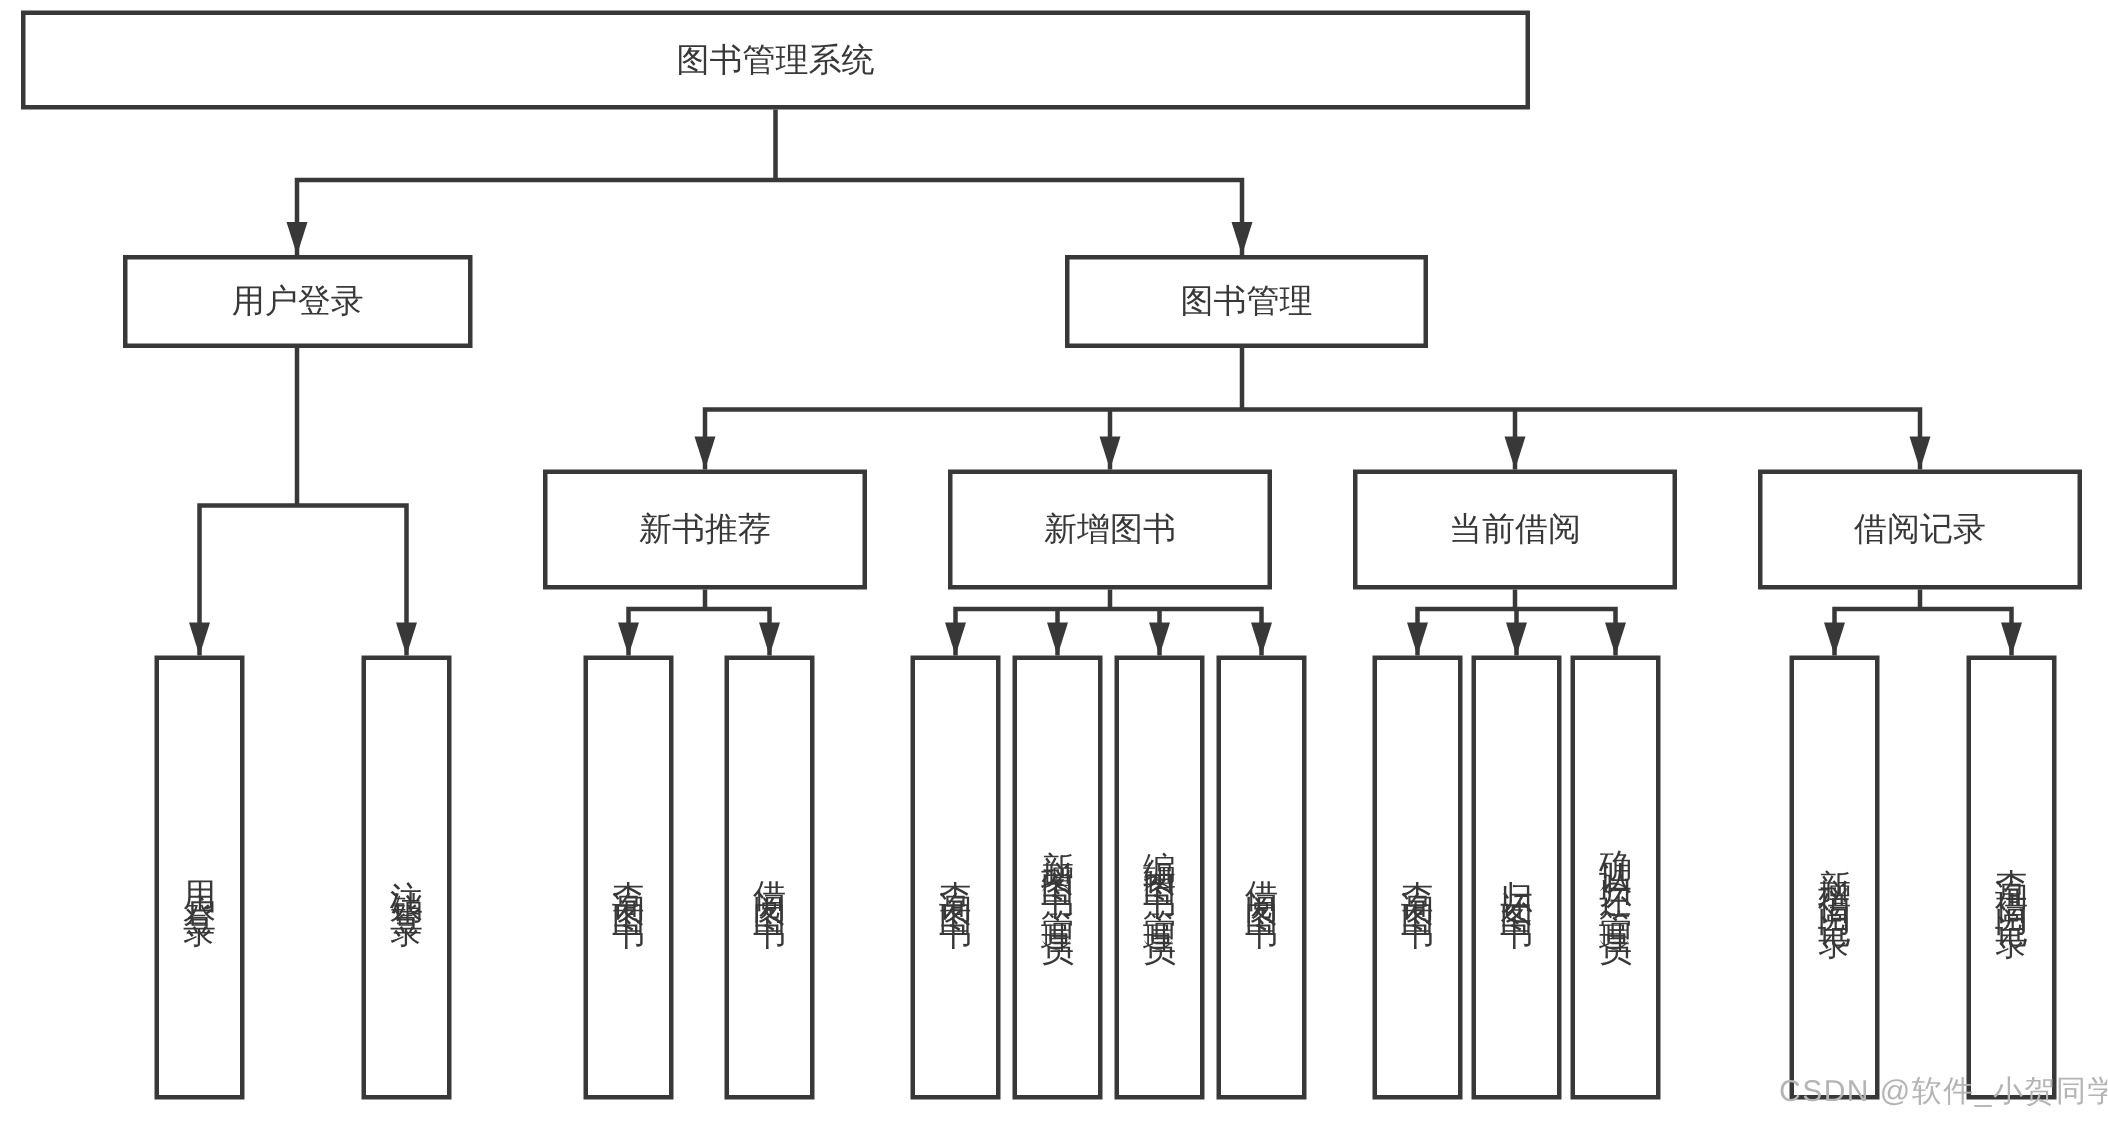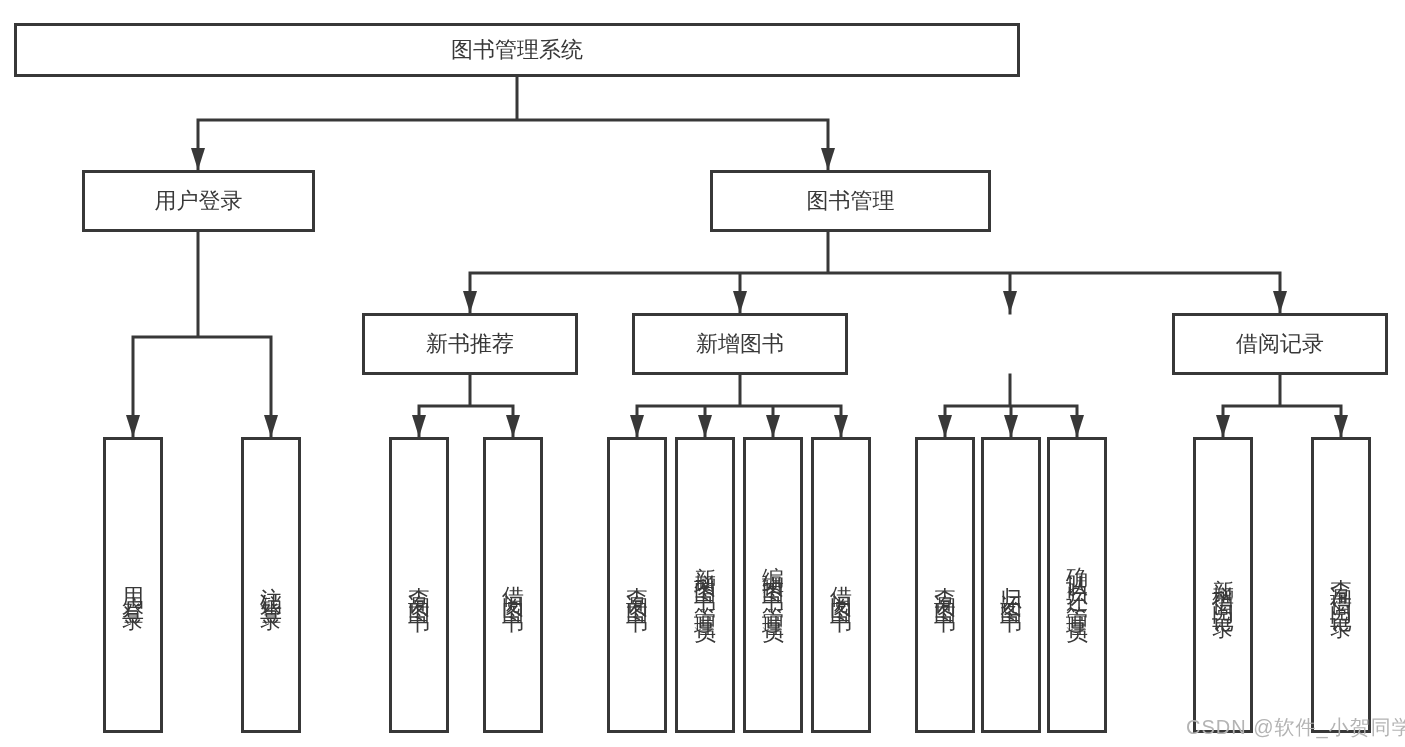--- a/index.html
+++ b/index.html
@@ -24,25 +24,25 @@
     position: absolute;
     box-sizing: border-box;
     border: 3px solid var(--line, #383838);
     background: var(--box_fill, #ffffff);
     display: flex;
     align-items: center;
     justify-content: center;
     font-size: 22px;
     white-space: nowrap;
   }
-  .root-box { left: 14px; top: 23px; width: 1006px; height: 54px; }
+  .root-box { left: 14px; top: 7px; width: 1006px; height: 66px; }
   .l2 { top: 170px; height: 62px; }
   .l2a { left: 82px;  width: 233px; }
-  .l2b { left: 710px; width: 281px; }
-  .l3 { top: 313px; height: 62px; width: 216px; }
+  .l2b { left: 710px; width: 242px; }
+  .l3 { top: 313px; height: 80px; width: 216px; }
   .vbox {
     position: absolute;
     top: 437px;
     width: 60px;
     height: 296px;
     box-sizing: border-box;
     border: 3px solid var(--line, #383838);
     background: var(--box_fill, #ffffff);
     display: flex;
     align-items: center;
@@ -112,20 +112,21 @@
     </g>
   </svg>
 
   <div class="hbox root-box">图书管理系统</div>
 
   <div class="hbox l2 l2a">用户登录</div>
   <div class="hbox l2 l2b">图书管理</div>
 
   <div class="hbox l3" style="left:362px">新书推荐</div>
   <div class="hbox l3" style="left:632px">新增图书</div>
+  <div class="hbox l3" style="left:902px">当前借阅</div>
   <div class="hbox l3" style="left:1172px">借阅记录</div>
 
   <div class="vbox" style="left:103px">
     <span class="vtext">用户登录</span>
   </div>
   <div class="vbox" style="left:241px">
     <span class="vtext">注销登录</span>
   </div>
 
   <div class="vbox" style="left:389px">

